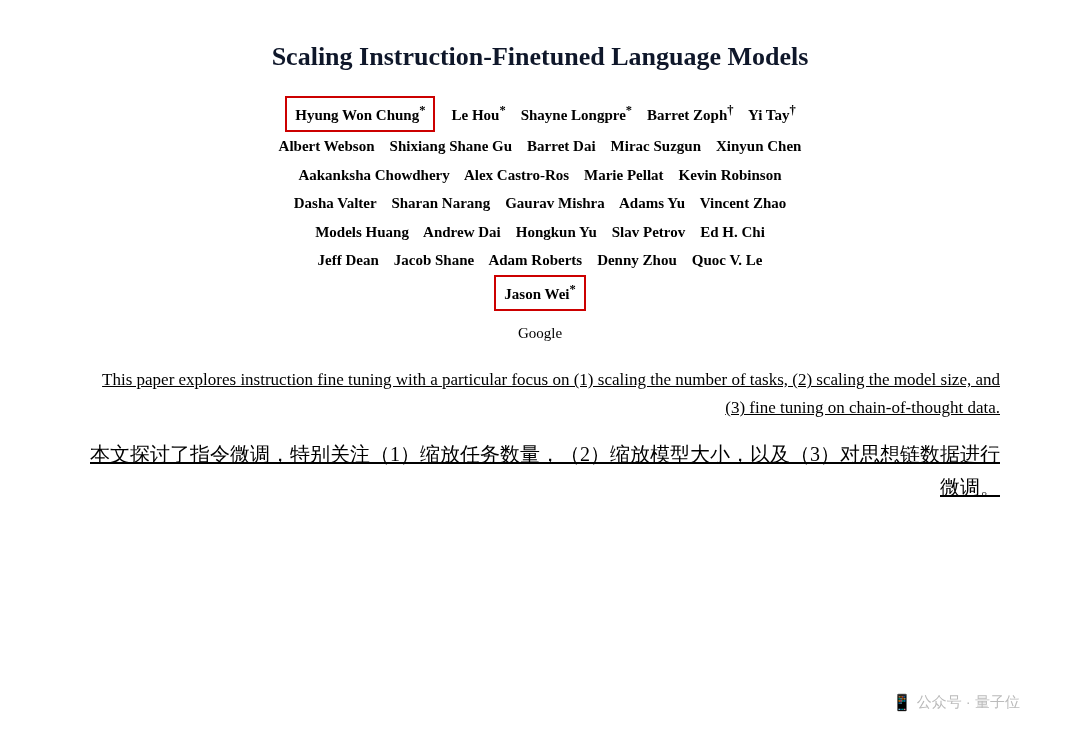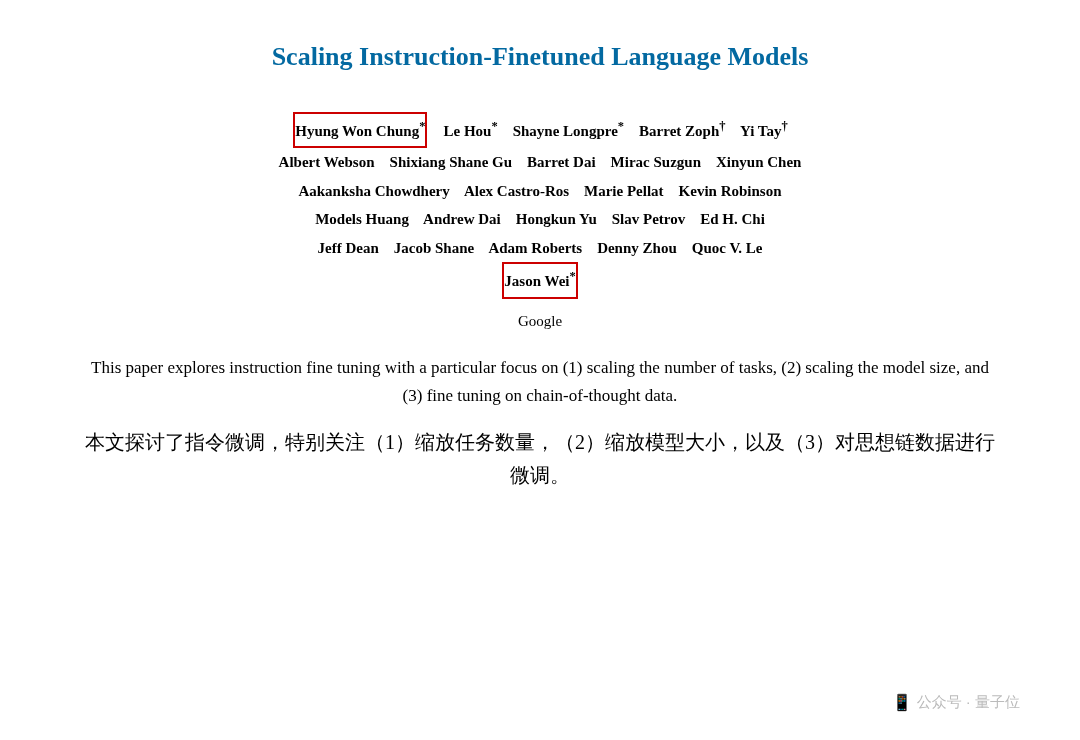--- a/index.html
+++ b/index.html
@@ -25,57 +25,58 @@
       max-width: 920px;
       display: flex;
       flex-direction: column;
       align-items: center;
     }
 
     .paper-title {
       font-size: 26px;
       font-weight: bold;
       text-align: center;
-      margin-bottom: 38px;
-      color: #0369a1;
+      margin-bottom: 22px;
+      color: #0f172a;
       line-height: 1.3;
     }
 
     .authors-section {
       text-align: center;
       width: 100%;
       margin-bottom: 10px;
     }
 
     .author-line {
       font-size: 15px;
       font-weight: bold;
       color: #000;
       line-height: 1.9;
       display: block;
     }
 
     .author-boxed {
       display: inline-block;
       border: 2px solid #cc0000;
-      padding: 1px 0;
+      padding: 1px 8px;
       margin: 0 1px;
     }
 
     .affiliation {
       font-size: 15px;
       color: #000;
       margin-top: 4px;
       margin-bottom: 24px;
       font-weight: normal;
     }
 
     .abstract-section {
       width: 100%;
-      text-align: center;
+      text-align: right;
+      text-decoration: underline;
     }
 
     .abstract-en {
       font-size: 17px;
       color: #000;
       line-height: 1.65;
       margin-bottom: 16px;
       font-family: 'Times New Roman', Times, serif;
     }
 
@@ -139,20 +140,31 @@
     <span class="author-line">
       <span>Aakanksha Chowdhery</span>
       &nbsp;&nbsp;
       <span>Alex Castro-Ros</span>
       &nbsp;&nbsp;
       <span>Marie Pellat</span>
       &nbsp;&nbsp;
       <span>Kevin Robinson</span>
     </span>
 
+    <span class="author-line">
+      <span>Dasha Valter</span>
+      &nbsp;&nbsp;
+      <span>Sharan Narang</span>
+      &nbsp;&nbsp;
+      <span>Gaurav Mishra</span>
+      &nbsp;&nbsp;
+      <span>Adams Yu</span>
+      &nbsp;&nbsp;
+      <span>Vincent Zhao</span>
+    </span>
 
     <span class="author-line">
       <span>Models Huang</span>
       &nbsp;&nbsp;
       <span>Andrew Dai</span>
       &nbsp;&nbsp;
       <span>Hongkun Yu</span>
       &nbsp;&nbsp;
       <span>Slav Petrov</span>
       &nbsp;&nbsp;

